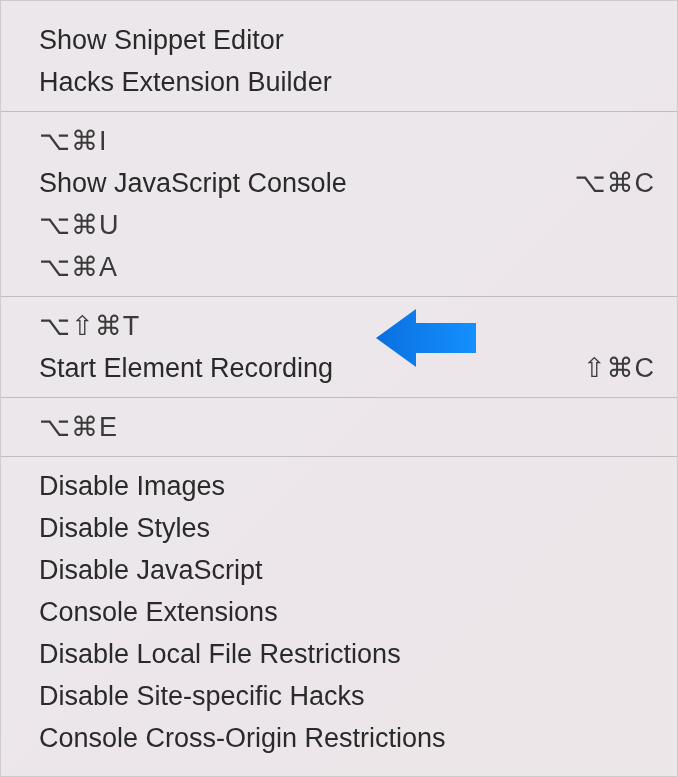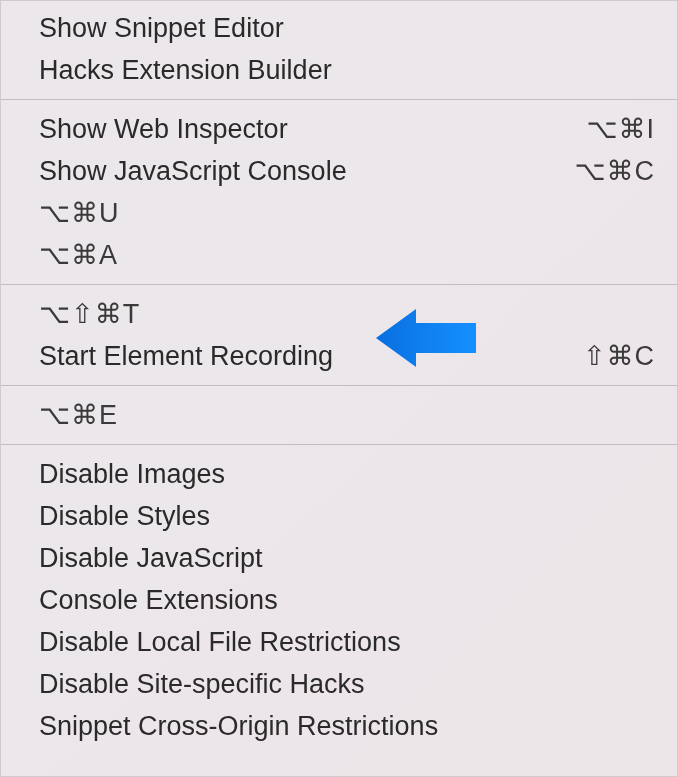--- a/index.html
+++ b/index.html
@@ -14,21 +14,21 @@
       background: linear-gradient(135deg, #e8e4e6 0%, #e2dce0 50%, #ded5d8 100%);
       position: relative;
       overflow: hidden;
     }
     .menu {
       width: 100%;
       height: 100%;
       background: rgba(236, 231, 234, 0.95);
       border: 1px solid rgba(0,0,0,0.12);
       border-radius: 0;
-      padding-top: 6px;
+      padding-top: 18px;
       padding-bottom: 6px;
     }
     .menu-item {
       display: flex;
       justify-content: space-between;
       align-items: center;
       padding: 4px 22px 4px 38px;
       font-size: 27px;
       line-height: 34px;
       color: #2a2a2a;
@@ -65,21 +65,20 @@
     <span class="shortcut"></span>
   </div>
   <div class="menu-item">
     <span>Hacks Extension Builder</span>
     <span class="shortcut"></span>
   </div>
 
   <div class="separator"></div>
 
   <div class="menu-item">
-    <span>Show Web Inspector</span>
     <span class="shortcut">⌥⌘I</span>
   </div>
   <div class="menu-item">
     <span>Show JavaScript Console</span>
     <span class="shortcut">⌥⌘C</span>
   </div>
   <div class="menu-item">
     <span class="shortcut">⌥⌘U</span>
   </div>
   <div class="menu-item">
@@ -122,21 +121,21 @@
   </div>
   <div class="menu-item">
     <span>Disable Local File Restrictions</span>
     <span class="shortcut"></span>
   </div>
   <div class="menu-item">
     <span>Disable Site-specific Hacks</span>
     <span class="shortcut"></span>
   </div>
   <div class="menu-item">
-    <span>Snippet Cross-Origin Restrictions</span>
+    <span>Console Cross-Origin Restrictions</span>
     <span class="shortcut"></span>
   </div>
 
 </div>
 
 <svg class="arrow-callout" viewBox="0 0 100 58">
   <defs>
     <linearGradient id="arrowGrad" x1="0" y1="0" x2="1" y2="0">
       <stop offset="0%" stop-color="#0a6fe0"></stop>
       <stop offset="100%" stop-color="#1590ff"></stop>

